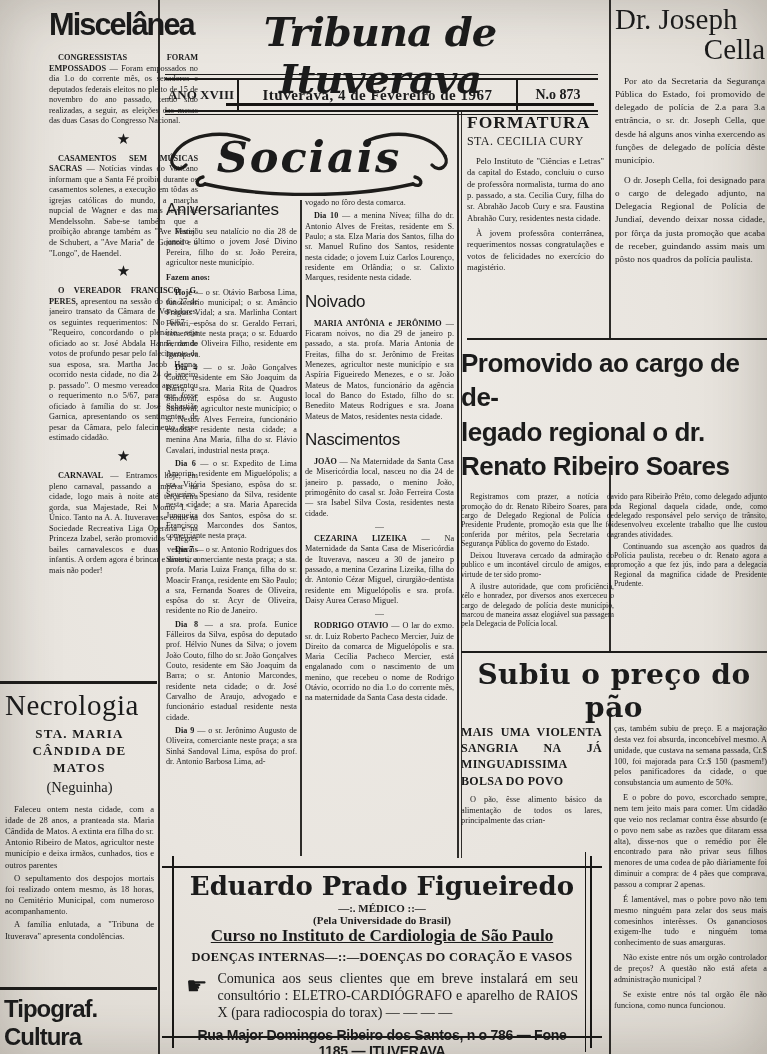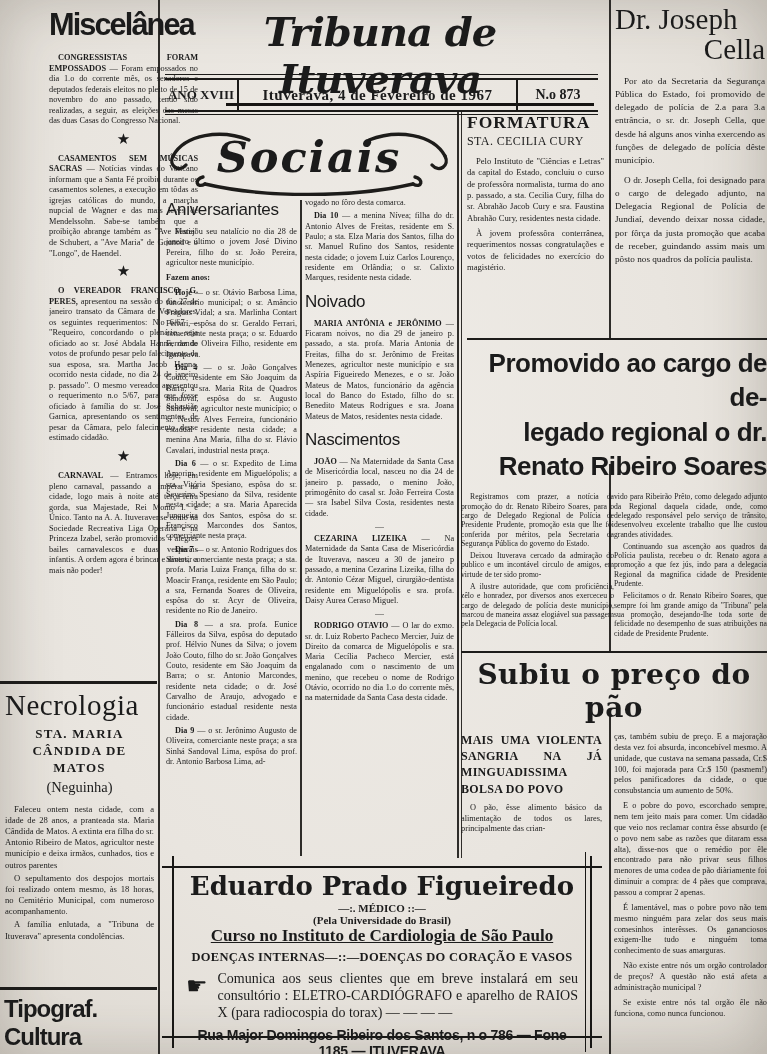--- a/index.html
+++ b/index.html
@@ -58,28 +58,28 @@
   .form-sub{font-size:12px;letter-spacing:.4px;margin:1px 0 7px;}
   .formatura .bt{font-size:8.6px;line-height:1.32;margin-bottom:4px;}
   
   .drj{position:absolute;left:615px;top:4px;width:150px;height:332px;overflow:hidden;}
   .drj-t1{font-size:29px;line-height:1.05;}
   .drj-t2{font-size:29px;line-height:1.05;text-align:right;margin-bottom:10px;}
   .drj .bt{font-size:9.2px;line-height:1.43;margin-bottom:7px;}
   
   .prom{position:absolute;left:461px;top:346px;width:306px;}
   .prom-head{font-family:"Liberation Sans",sans-serif;font-weight:bold;font-size:26px;
-             line-height:1.32;text-align:right;letter-spacing:-.5px;}
+             line-height:1.32;text-align:left;letter-spacing:-.5px;}
   .prom-cols{display:flex;margin-top:9px;height:196px;overflow:hidden;}
   .prom-cols>div{flex:1;}
   .prom .bt{font-size:7.7px;line-height:1.21;margin-bottom:3px;}
   
   .pao{position:absolute;left:461px;top:658px;width:306px;height:396px;}
   .pao-head{font-family:"DejaVu Serif",serif;font-weight:bold;font-size:28px;text-align:center;
-            letter-spacing:.5px;margin-bottom:8px;}
+            letter-spacing:.5px;}
   .pao-cols{display:flex;gap:12px;}
   .pao-c1{width:141px;}
   .pao-c2{width:153px;height:344px;overflow:hidden;}
   .pao-sub{font-size:12px;font-weight:bold;text-align:justify;line-height:1.35;letter-spacing:.3px;margin-bottom:6px;}
   .pao .bt{font-size:8.3px;line-height:1.31;margin-bottom:4px;}
   
   .ad{position:absolute;left:172px;top:866px;width:420px;height:172px;padding:7px 14px;box-sizing:border-box;}
   .ad-bh{position:absolute;left:-10px;right:-10px;height:2px;background:#181715;}
   .ad-bv{position:absolute;top:-10px;bottom:-10px;width:2px;background:#181715;}
   .ad-bv2{position:absolute;top:-14px;bottom:-14px;width:1px;background:#181715;}
@@ -208,21 +208,20 @@
     </div>
     <div class="prom-cols">
       <div>
         <p class="bt">Registramos com prazer, a notícia da promoção do dr. Renato Ribeiro Soares, para o cargo de Delegado Regional de Polícia de Presidente Prudente, promoção esta que lhe foi conferida por méritos, pela Secretaria da Segurança Pública do governo do Estado.</p>
         <p class="bt">Deixou Ituverava cercado da admiração do publico e um incontável circulo de amigos, em virtude de ter sido promo-</p>
         <p class="bt">A ilustre autoridade, que com proficiência, zêlo e honradez, por diversos anos exerceceu o cargo de delegado de polícia deste município, marcou de maneira assaz elogiável sua passagem pela Delegacia de Polícia local.</p>
       </div>
       <div>
         <p class="bt ni">vido para Ribeirão Prêto, como delegado adjunto da Regional daquela cidade, onde, como delegado responsável pelo serviço de trânsito, desenvolveu excelente trabalho que lhe custou grandes atividades.</p>
         <p class="bt">Continuando sua ascenção aos quadros da Polícia paulista, recebeu o dr. Renato agora a promoção a que fez jús, indo para a delegacia Regional da magnifica cidade de Presidente Prudente.</p>
-        <p class="bt">Felicitamos o dr. Renato Ribeiro Soares, que sempre foi hm grande amigo da "Tribuna" pela sua promoção, desejando-lhe toda sorte de felicidade no desempenho de suas atribuições na cidade de Presidente Prudente.</p>
       </div>
     </div>
   </section>
 
   <section class="pao">
     <div class="pao-head">Subiu o preço do pão</div>
     <div class="pao-cols">
       <div class="pao-c1">
         <div class="pao-sub">MAIS UMA VIOLENTA SANGRIA NA JÁ MINGUADISSIMA BOLSA DO POVO</div>
         <p class="bt">O pão, êsse alimento básico da alimentação de todos os lares, principalmente das crian-</p>

